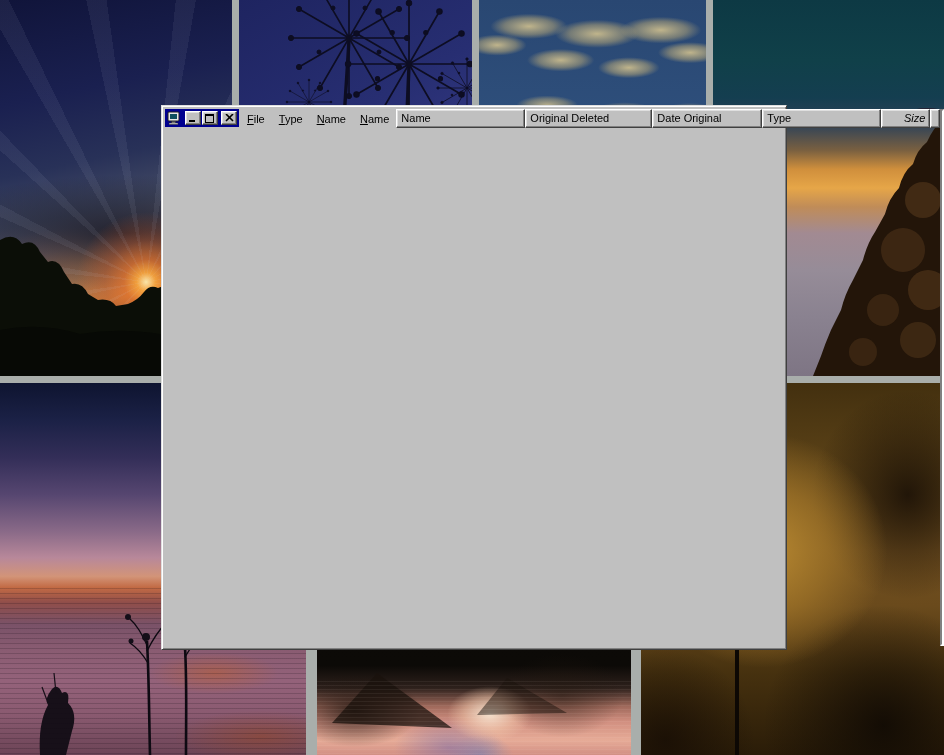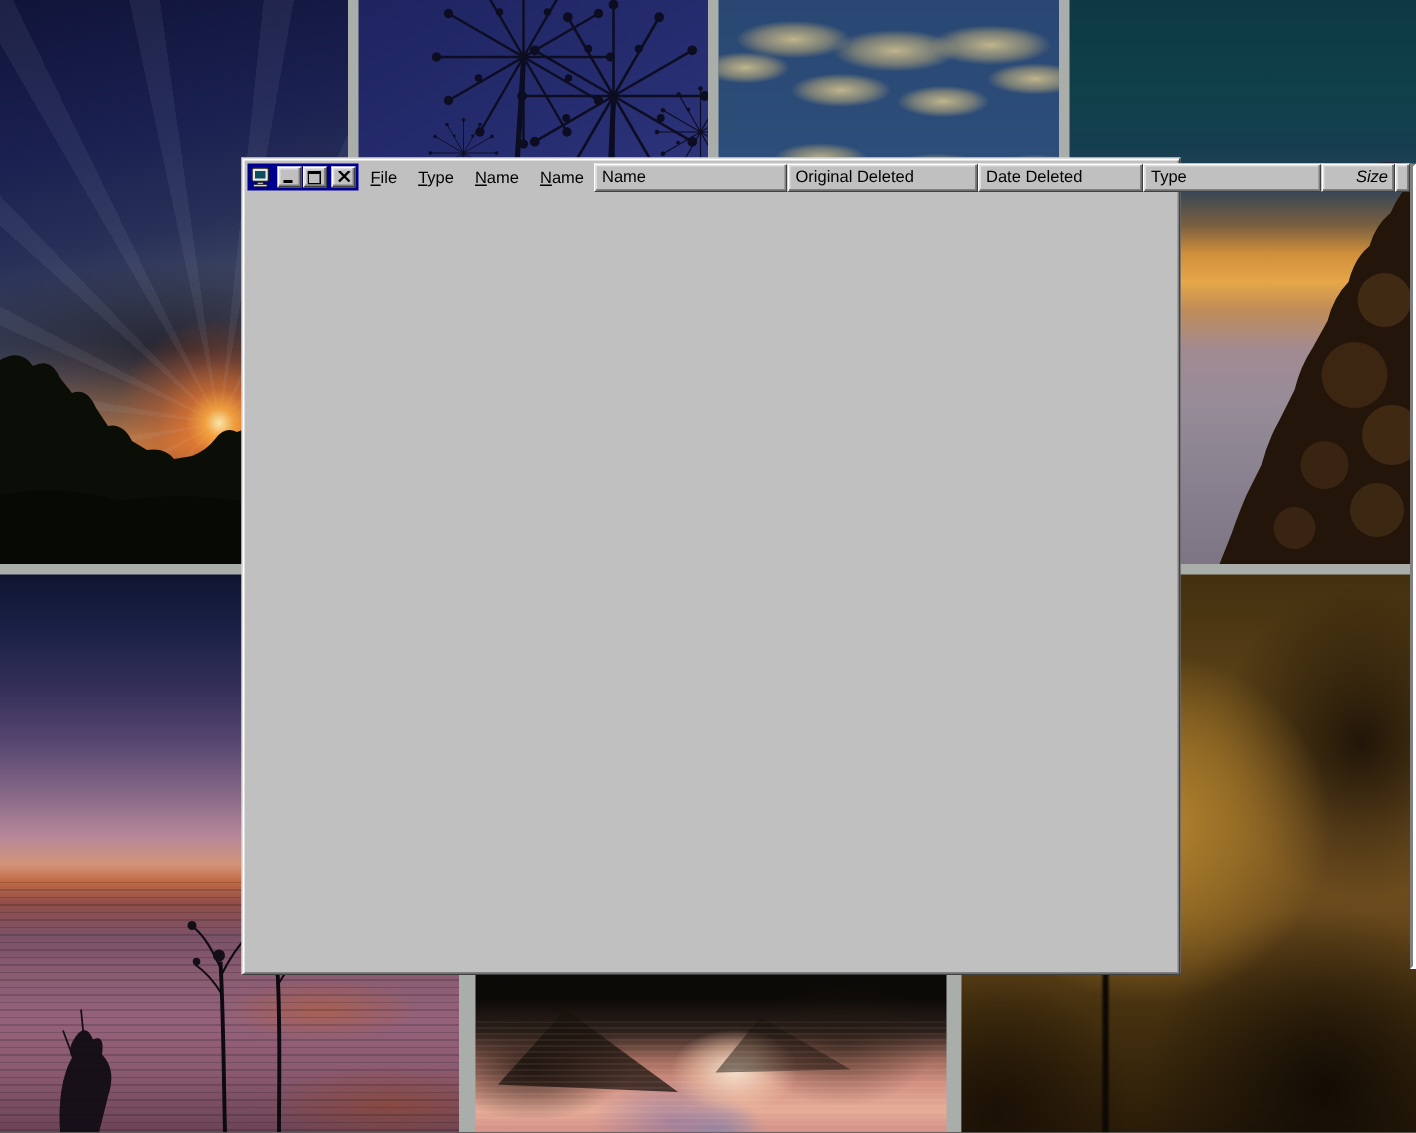--- a/index.html
+++ b/index.html
@@ -277,21 +277,21 @@
     <div class="menubar">
       <span class="menu-item">File</span>
       <span class="menu-item">Type</span>
       <span class="menu-item">Name</span>
       <span class="menu-item">Name</span>
     </div>
 
     <div class="headerrow">
       <div class="hcell c0">Name</div>
       <div class="hcell c1">Original Deleted</div>
-      <div class="hcell c2">Date Deleted</div>
+      <div class="hcell c2">Date Original</div>
       <div class="hcell c3">Type</div>
       <div class="hcell c4">Size</div>
       <div class="hcell c5"></div>
     </div>
 
     <div class="content">
       <div class="photo">
         <div class="p-sky"></div>
         <div class="p-cw"></div>
         <div class="p-cd"></div>

